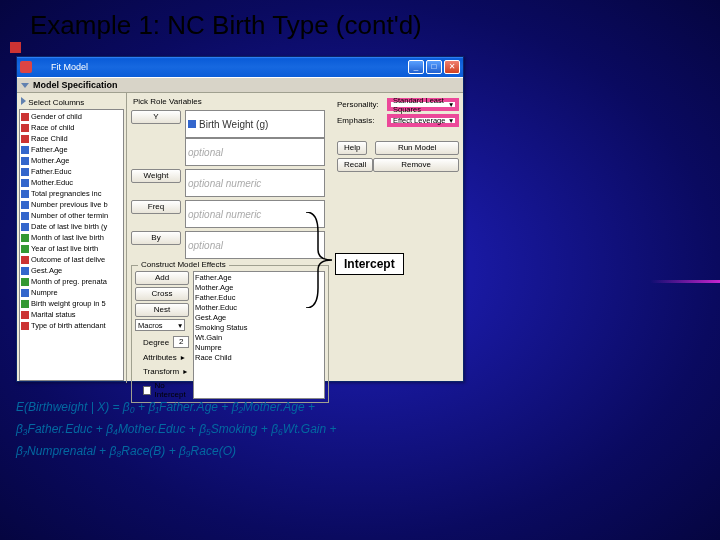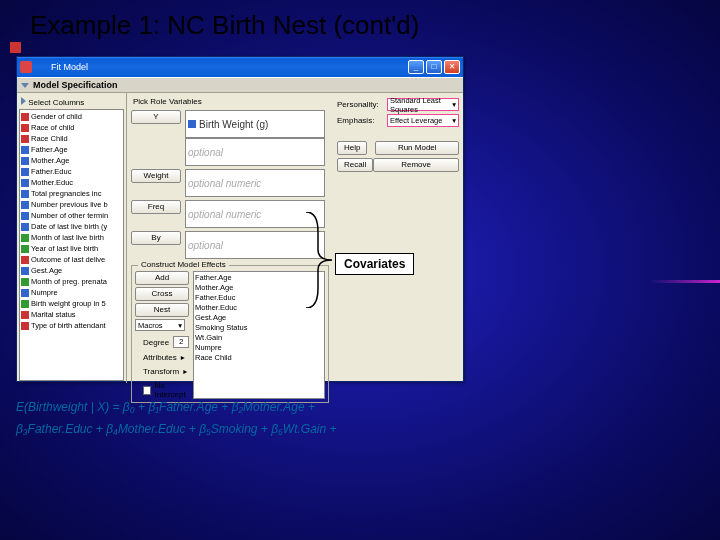--- a/index.html
+++ b/index.html
@@ -26,21 +26,21 @@
   .ci.green { background:#393; }
   .midpane { flex:1; padding: 2px 4px; position:relative; }
   .role-grid { display:grid; grid-template-columns: 50px 140px; gap:3px 4px; margin-top:4px;}
   .role-btn { height:14px; background:linear-gradient(#fff,#e8e4d8); border:1px solid #888; border-radius:2px; font-size:8px; text-align:center; line-height:12px;}
   .slot { height:28px; background:#fff; border:1px solid #888; font-size:10px; padding:0 2px; display:flex; align-items:center; color:#333;}
   .slot.opt { color:#aaa; font-style:italic;}
   .slot .slot-icon{ width:8px;height:8px;background:#36c;margin-right:3px;display:inline-block;}
   .rightpane { width: 130px; padding: 2px 4px; font-size:8px; }
   .rp-row { display:flex; align-items:center; gap:4px; margin:3px 0; }
   .rp-label { width:46px; font-size:8px;}
-  .rp-sel { flex:1; height:13px; background:#fff; border:1px solid #ec4899; font-size:7.5px; padding:0 2px; display:flex;align-items:center;justify-content:space-between;}
+  .rp-sel { flex:1; height:13px; background:#fff; border:4px solid #ec4899; font-size:7.5px; padding:0 2px; display:flex;align-items:center;justify-content:space-between;}
   .rp-btn { height:14px; background:linear-gradient(#fff,#e8e4d8); border:1px solid #888; border-radius:2px; font-size:8px; padding:0 6px; line-height:12px; text-align:center;}
   .effects-section { margin-top:6px; border:1px solid #a0a090; padding:3px; position:relative;}
   .eff-head { position:absolute; top:-6px; left:6px; background:#ece9d8; padding:0 3px; font-size:8px;}
   .eff-body { display:flex; gap:4px; margin-top:2px;}
   .eff-btns { display:flex; flex-direction:column; gap:2px; width:54px;}
   .eff-macros { width:50px; height:12px; background:#fff;border:1px solid #888;font-size:7.5px;display:flex;align-items:center;justify-content:space-between;padding:0 2px;}
   .eff-list { flex:1; background:#fff; border:1px solid #888; font-size:7.5px; padding:1px; min-height:90px;}
   .eff-list div{ line-height:10px; overflow:hidden;white-space:nowrap;}
   .deg-row{display:flex;align-items:center;gap:4px;margin-top:3px;font-size:8px;padding-left:8px;}
   .deg-inp{width:18px;height:12px;background:#fff;border:1px solid #888;font-size:8px;text-align:center;}
@@ -49,21 +49,21 @@
   .brace{ position:absolute; top:212px; left:304px; width:30px; height:96px; z-index:4;}
   .brace svg{width:100%;height:100%;}
   .equation { position:absolute; top:396px; left:16px; color:#0369a1; font-size:12px; font-style:italic; line-height:22px; max-width:600px;}
   .bullet { position:absolute; top:42px; left:10px; width:11px;height:11px;background:#c33;}
   .laser { position:absolute; top:280px; right:0; width:70px; height:3px; background:linear-gradient(to right, rgba(200,30,200,0) 0%, rgba(220,40,220,0.9) 100%);}
 </style>
 </head>
 <body>
 
 <div class="bullet"></div>
-<h1 class="slide-title">Example 1:  NC Birth Nest (cont'd)</h1>
+<h1 class="slide-title">Example 1:  NC Birth Type (cont'd)</h1>
 
 <div class="window">
   <div class="titlebar">
     <span class="titlebar-icon"></span>
     <span class="titlebar-text">Fit Model</span>
     <div class="win-btns">
       <div class="win-btn">_</div>
       <div class="win-btn">□</div>
       <div class="win-btn close">✕</div>
     </div>
@@ -247,19 +247,20 @@
       </div>
     </div>
   </div>
 </div>
 
 <div class="brace">
   <svg viewBox="0 0 30 96">
       <path d="M2 0 Q14 0 14 20 L14 38 Q14 48 28 48 Q14 48 14 58 L14 76 Q14 96 2 96" fill="none" stroke="#000" stroke-width="1.5"></path>
     </svg>
 </div>
-<div class="callout">Covariates</div>
+<div class="callout">Intercept</div>
 <div class="laser"></div>
 
 <div class="equation">
   <div>E(Birthweight | X) = β₀ + β₁Father.Age + β₂Mother.Age +</div>
   <div>β₃Father.Educ + β₄Mother.Educ + β₅Smoking + β₆Wt.Gain +</div>
+  <div>β₇Numprenatal + β₈Race(B) + β₉Race(O)</div>
 </div>
 
 </body></html>

